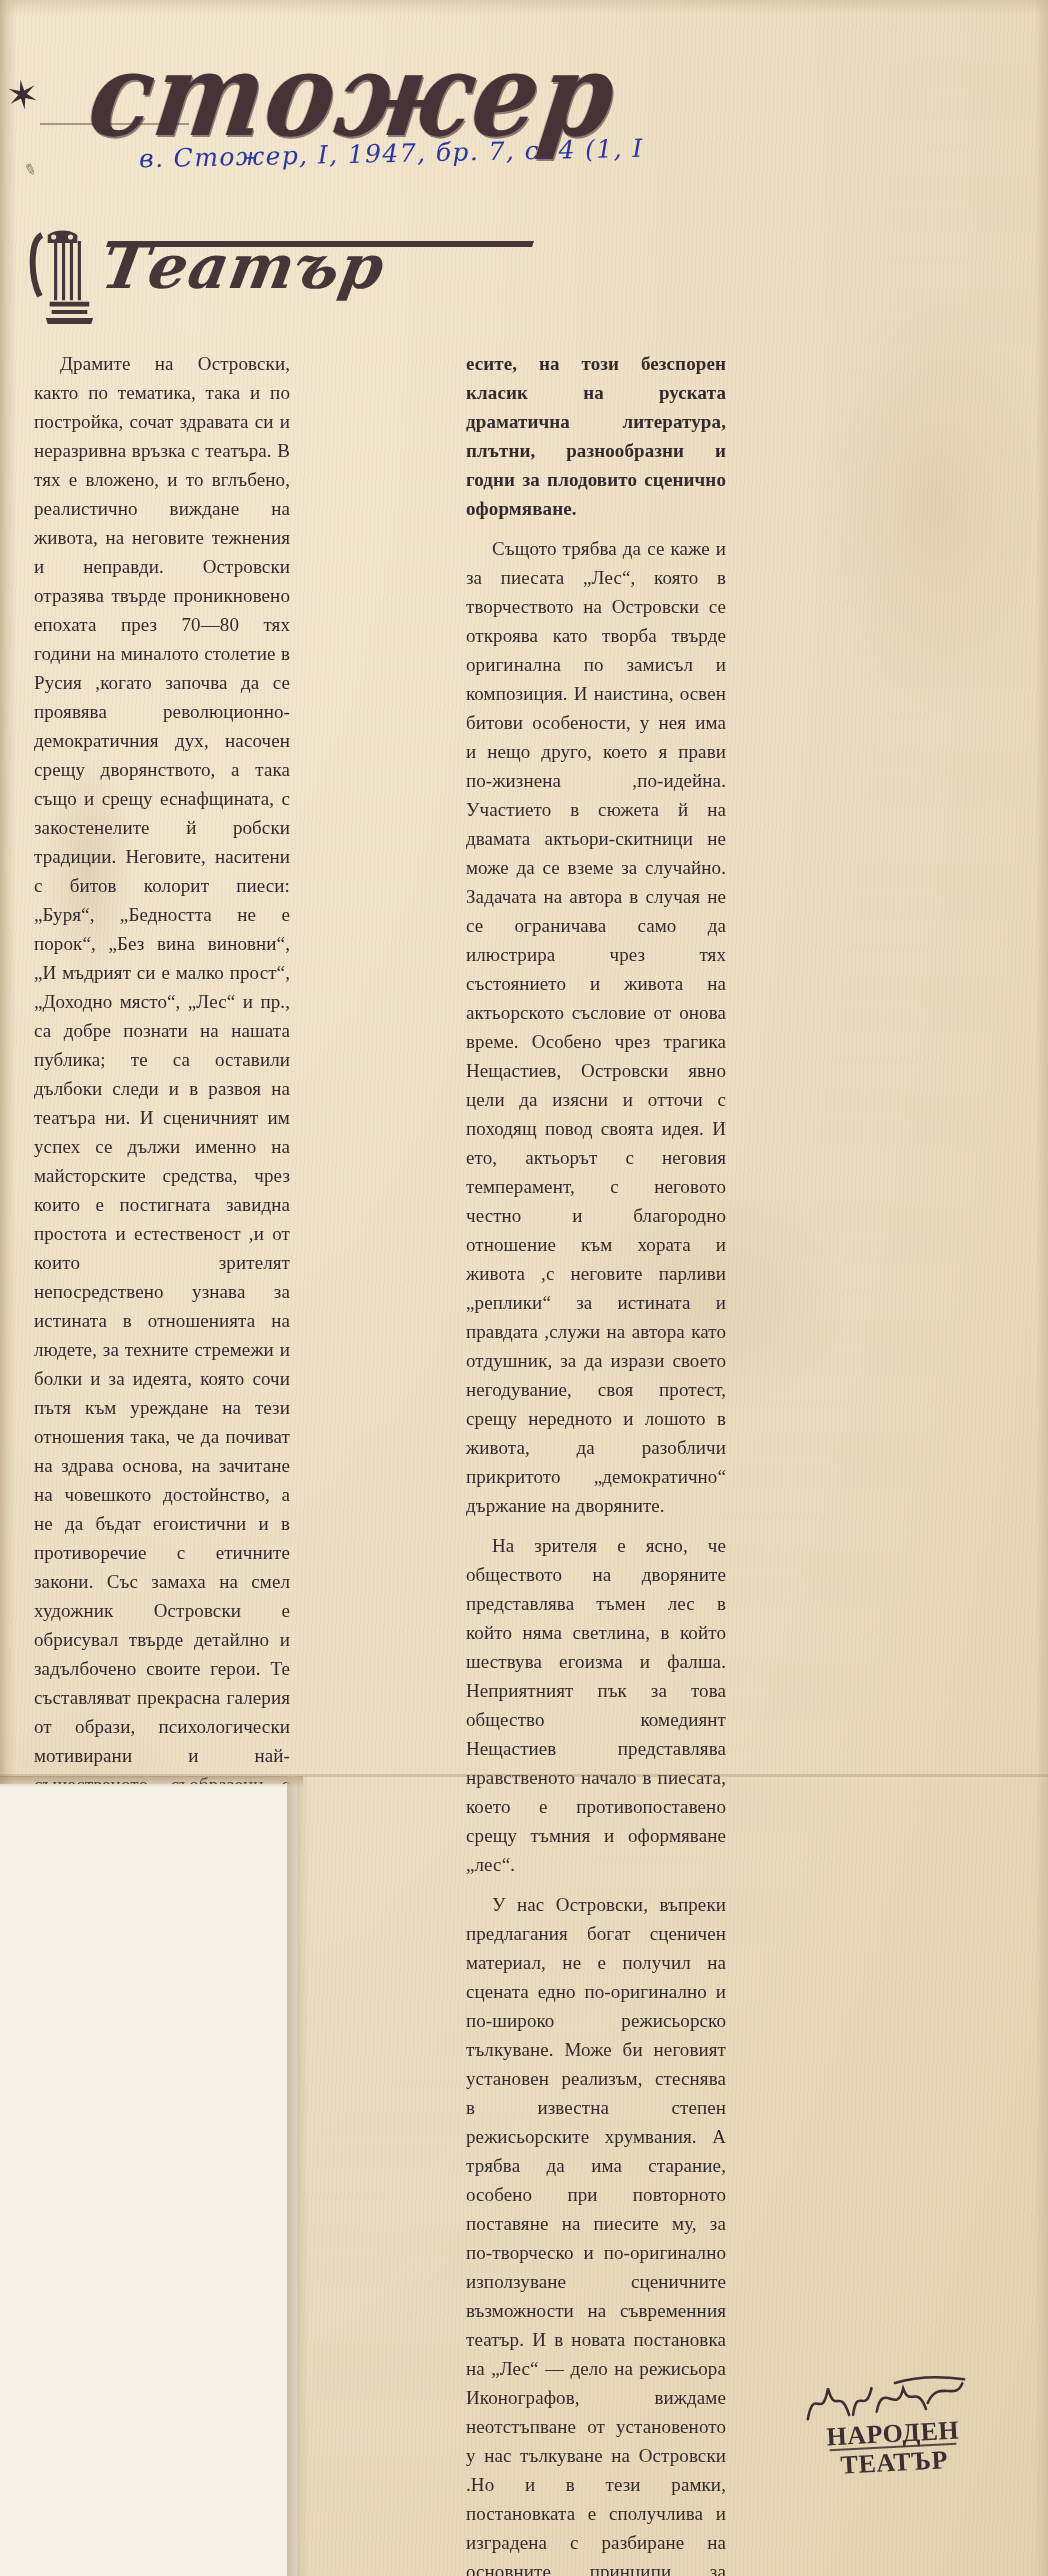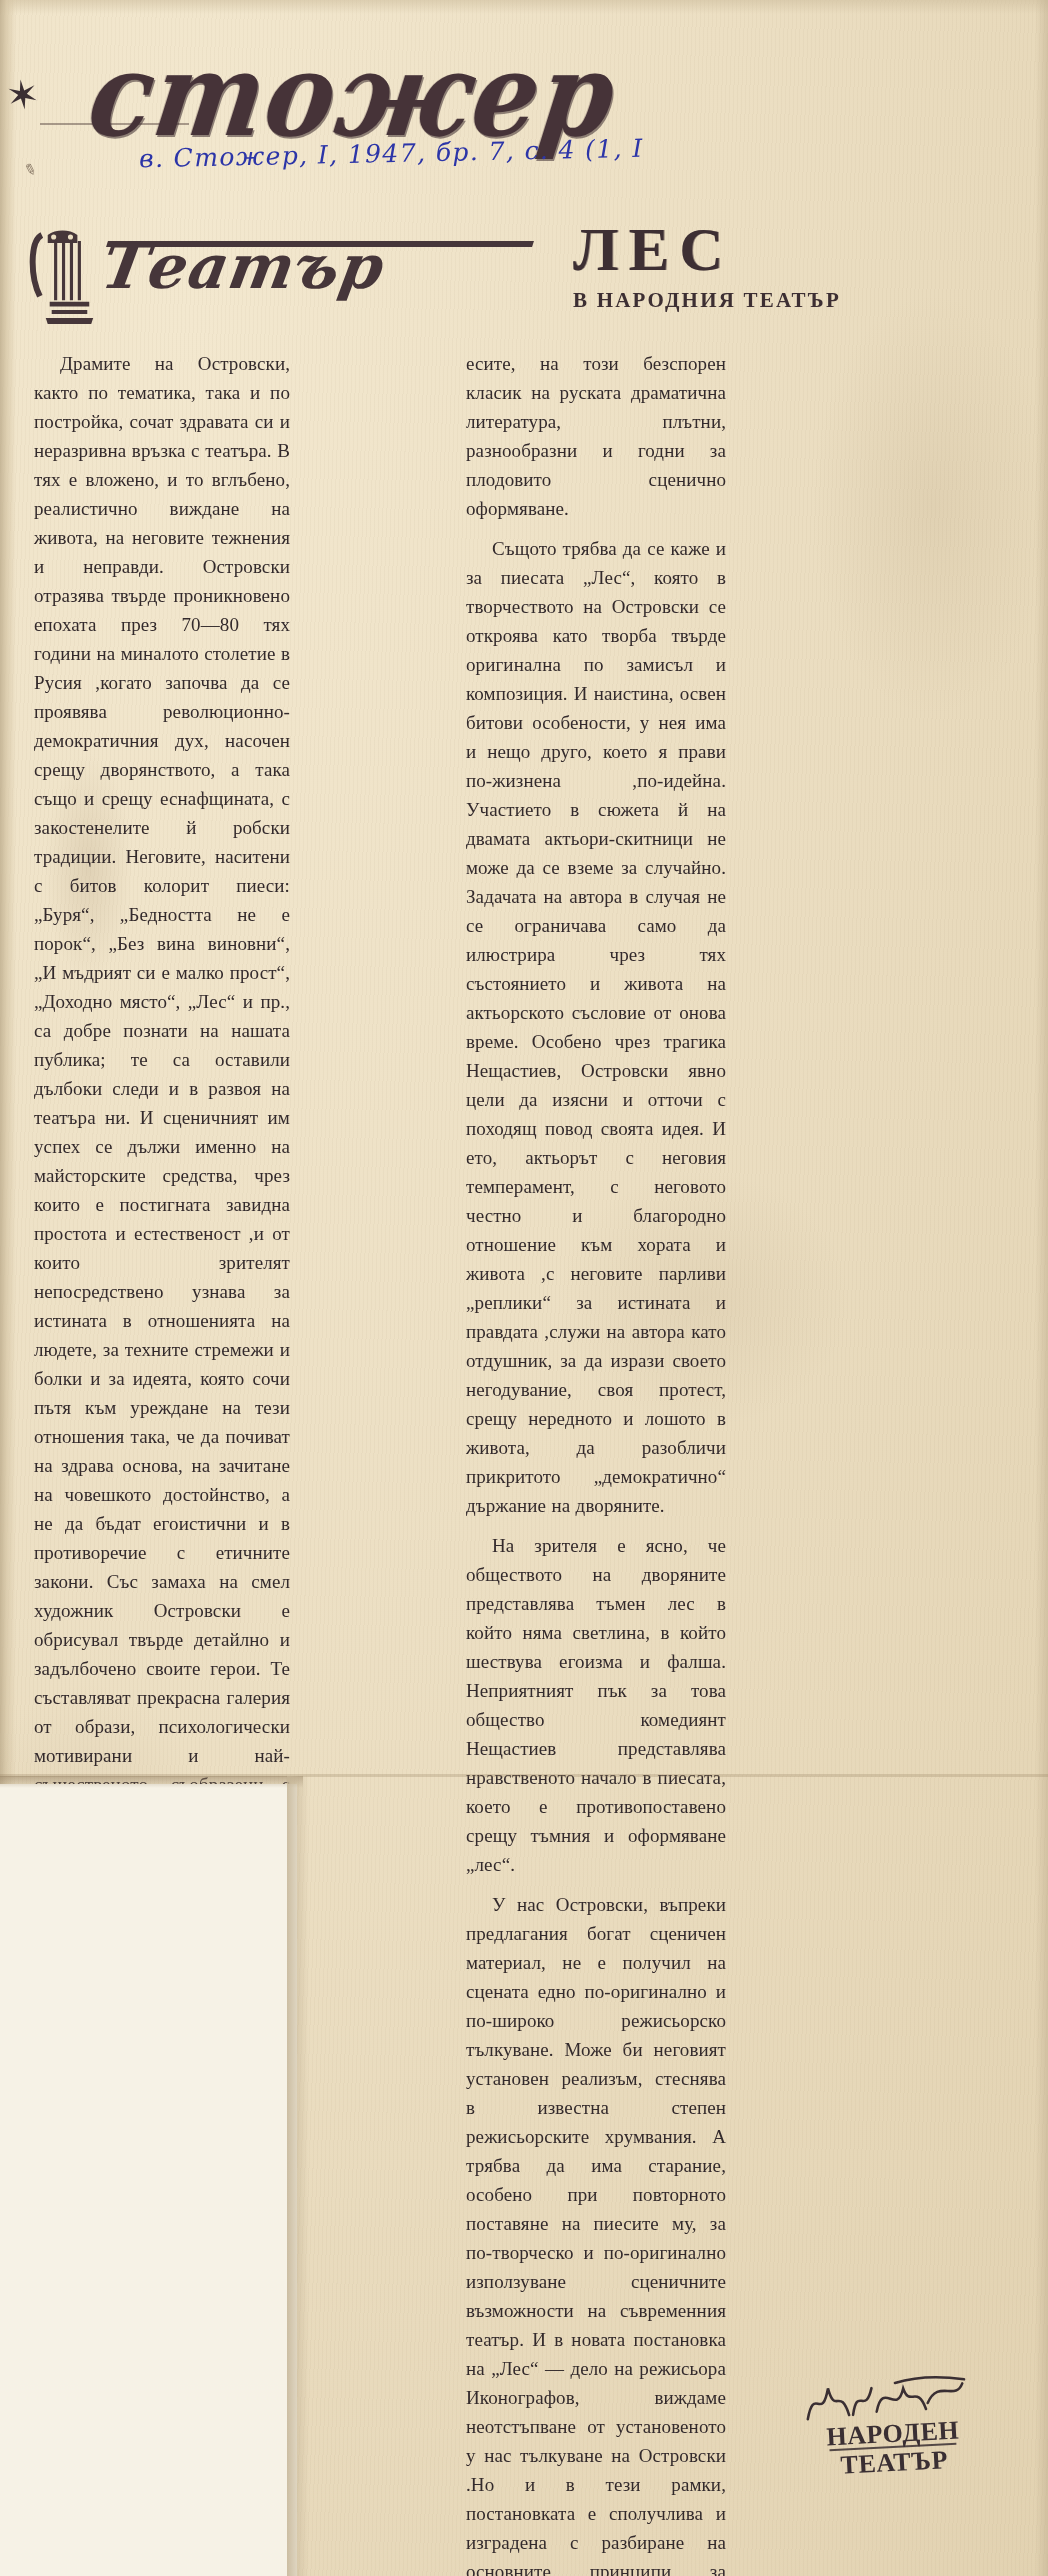--- a/index.html
+++ b/index.html
@@ -123,21 +123,21 @@
     font-family:"Liberation Serif", serif;
     font-size:19px;
     line-height:29px;
     color:#332a2c;
     text-align:justify;
     text-justify:inter-word;
     letter-spacing:0.1px;
     word-spacing:0.5px;
   }
   .col p{margin:0 0 11px 0;text-indent:26px;}
-  .col p.noindent{text-indent:0;}
+  .col p.noindent{text-indent:0;font-weight:bold;}
   .col-left{left:34px;width:256px;}
   .col-right{left:466px;width:260px;}
 
   
   .tear-white{
     position:absolute;left:0px;top:1784px;width:297px;height:793px;
     background:#f6f2e6;
   }
   .tear-edge{
     position:absolute;left:287px;top:1776px;width:22px;height:803px;
@@ -208,24 +208,20 @@
       </g>
       <path d="M22 12 C 30 6, 44 6, 52 12 L52 20 L22 20 Z" fill="#46363a"></path>
       <circle cx="28" cy="14" r="3.4" fill="#ecdfc3" stroke="#46363a" stroke-width="1.6"></circle>
       <circle cx="45" cy="14" r="3.4" fill="#ecdfc3" stroke="#46363a" stroke-width="1.6"></circle>
       <path d="M20 96 L68 96 L66 102 L22 102 Z" fill="#46363a"></path>
     </svg>
 
     <div class="teatar-overbar"></div>
     <div class="teatar-word">Театър</div>
 
-    <div class="les-block">
-      <div class="les-title">ЛЕС</div>
-      <div class="les-sub">В НАРОДНИЯ ТЕАТЪР</div>
-    </div>
   </div>
 
   <div class="columns">
 
     <div class="col col-left">
       <p>Драмите на Островски, както по тематика, така и по постройка, сочат здравата си и неразривна връзка с театъра. В тях е вложено, и то вглъбено, реалистично виждане на живота, на неговите тежнения и неправди. Островски отразява твърде проникновено епохата през 70—80 тях години на миналото столетие в Русия ,когато започва да се проявява революционно-демократичния дух, насочен срещу дворянството, а така също и срещу еснафщината, с закостенелите й робски традиции. Неговите, наситени с битов колорит пиеси: „Буря“, „Бедността не е порок“, „Без вина виновни“, „И мъдрият си е малко прост“, „Доходно място“, „Лес“ и пр., са добре познати на нашата публика; те са оставили дълбоки следи и в развоя на театъра ни. И сценичният им успех се дължи именно на майсторските средства, чрез които е постигната завидна простота и естественост ,и от които зрителят непосредствено узнава за истината в отношенията на людете, за техните стремежи и болки и за идеята, която сочи пътя към уреждане на тези отношения така, че да почиват на здрава основа, на зачитане на човешкото достойнство, а не да бъдат егоистични и в противоречие с етичните закони. Със замаха на смел художник Островски е обрисувал твърде детайлно и задълбочено своите герои. Те съставляват прекрасна галерия от образи, психологически мотивирани и най-същественото ,съобразени с задачите на сценичното изкуство. А това прави пи-</p>
     </div>
 
     <div class="col col-right">
       <p class="noindent">есите, на този безспорен класик на руската драматична литература, плътни, разнообразни и годни за плодовито сценично оформяване.</p>

